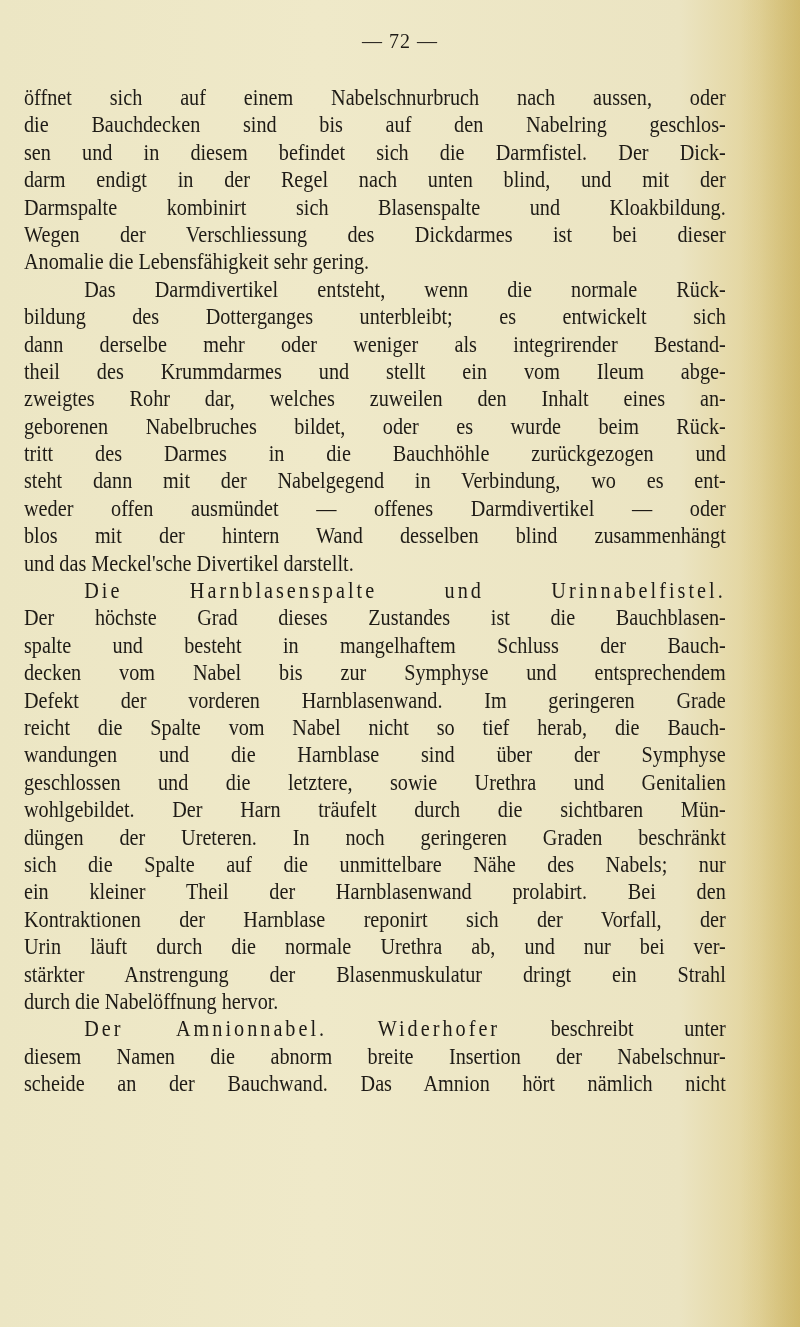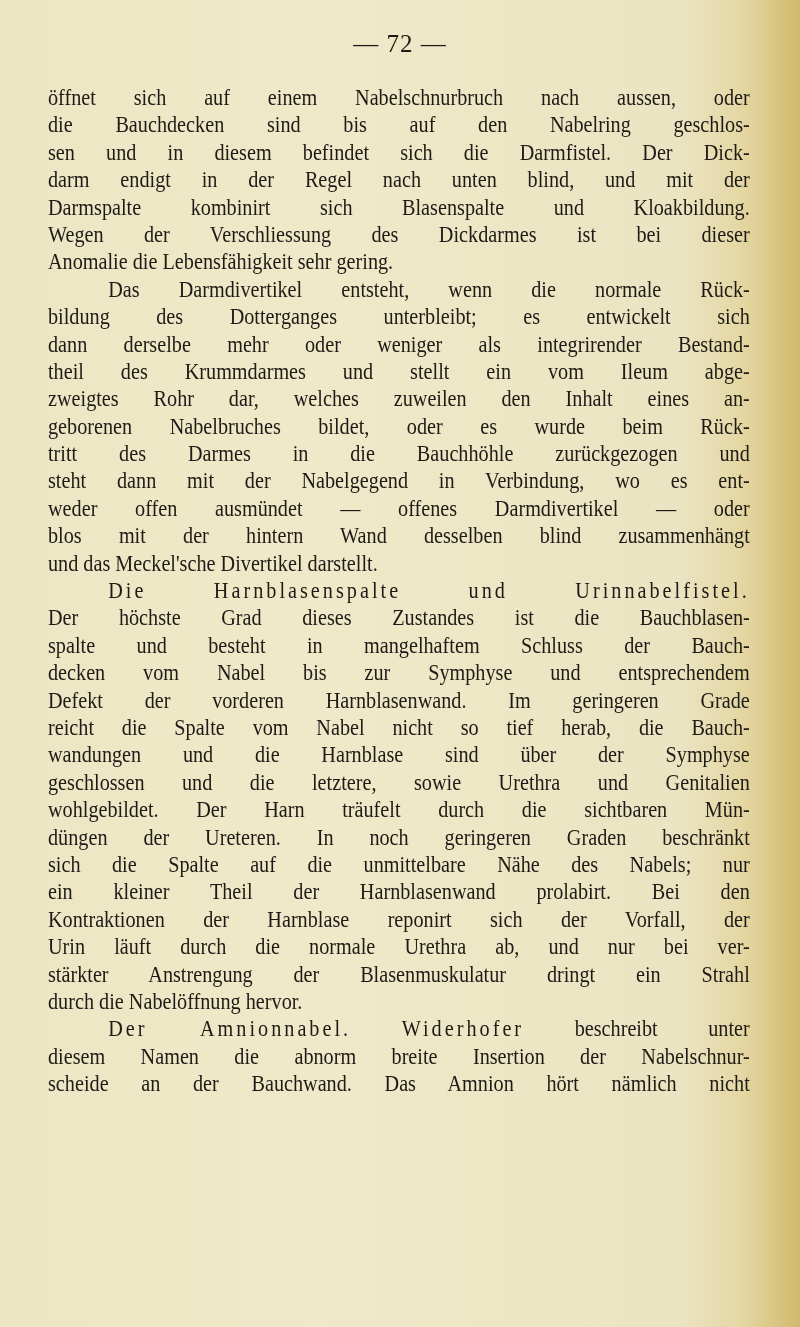--- a/index.html
+++ b/index.html
@@ -5,24 +5,24 @@
   html, body { margin: 0; padding: 0; }
   body {
     width: 800px; height: 1327px; overflow: hidden;
     background: linear-gradient(90deg, #ece6c4 0%, #efe9c9 40%, #ebe4c2 85%, #e2d39a 95%, #d6c27a 100%);
     position: relative;
     font-family: "Liberation Serif", "DejaVu Serif", serif;
     color: #1e1b16;
   }
   .page-number {
     position: absolute; top: 30px; left: 0; width: 800px;
-    text-align: center; font-size: 25px; letter-spacing: 1px;
+    text-align: center; font-size: 20px; letter-spacing: 1px;
   }
   .body-text {
-    position: absolute; top: 84px; left: 48px; width: 702px;
+    position: absolute; top: 84px; left: 24px; width: 702px;
   }
   .line {
     height: 27.4px; line-height: 27.4px;
     font-size: 23.5px;
     white-space: nowrap;
     text-align: justify; text-align-last: justify;
     transform: scaleX(0.86); transform-origin: left center;
     width: 816px;
   }
   .line.last { text-align-last: left; }

